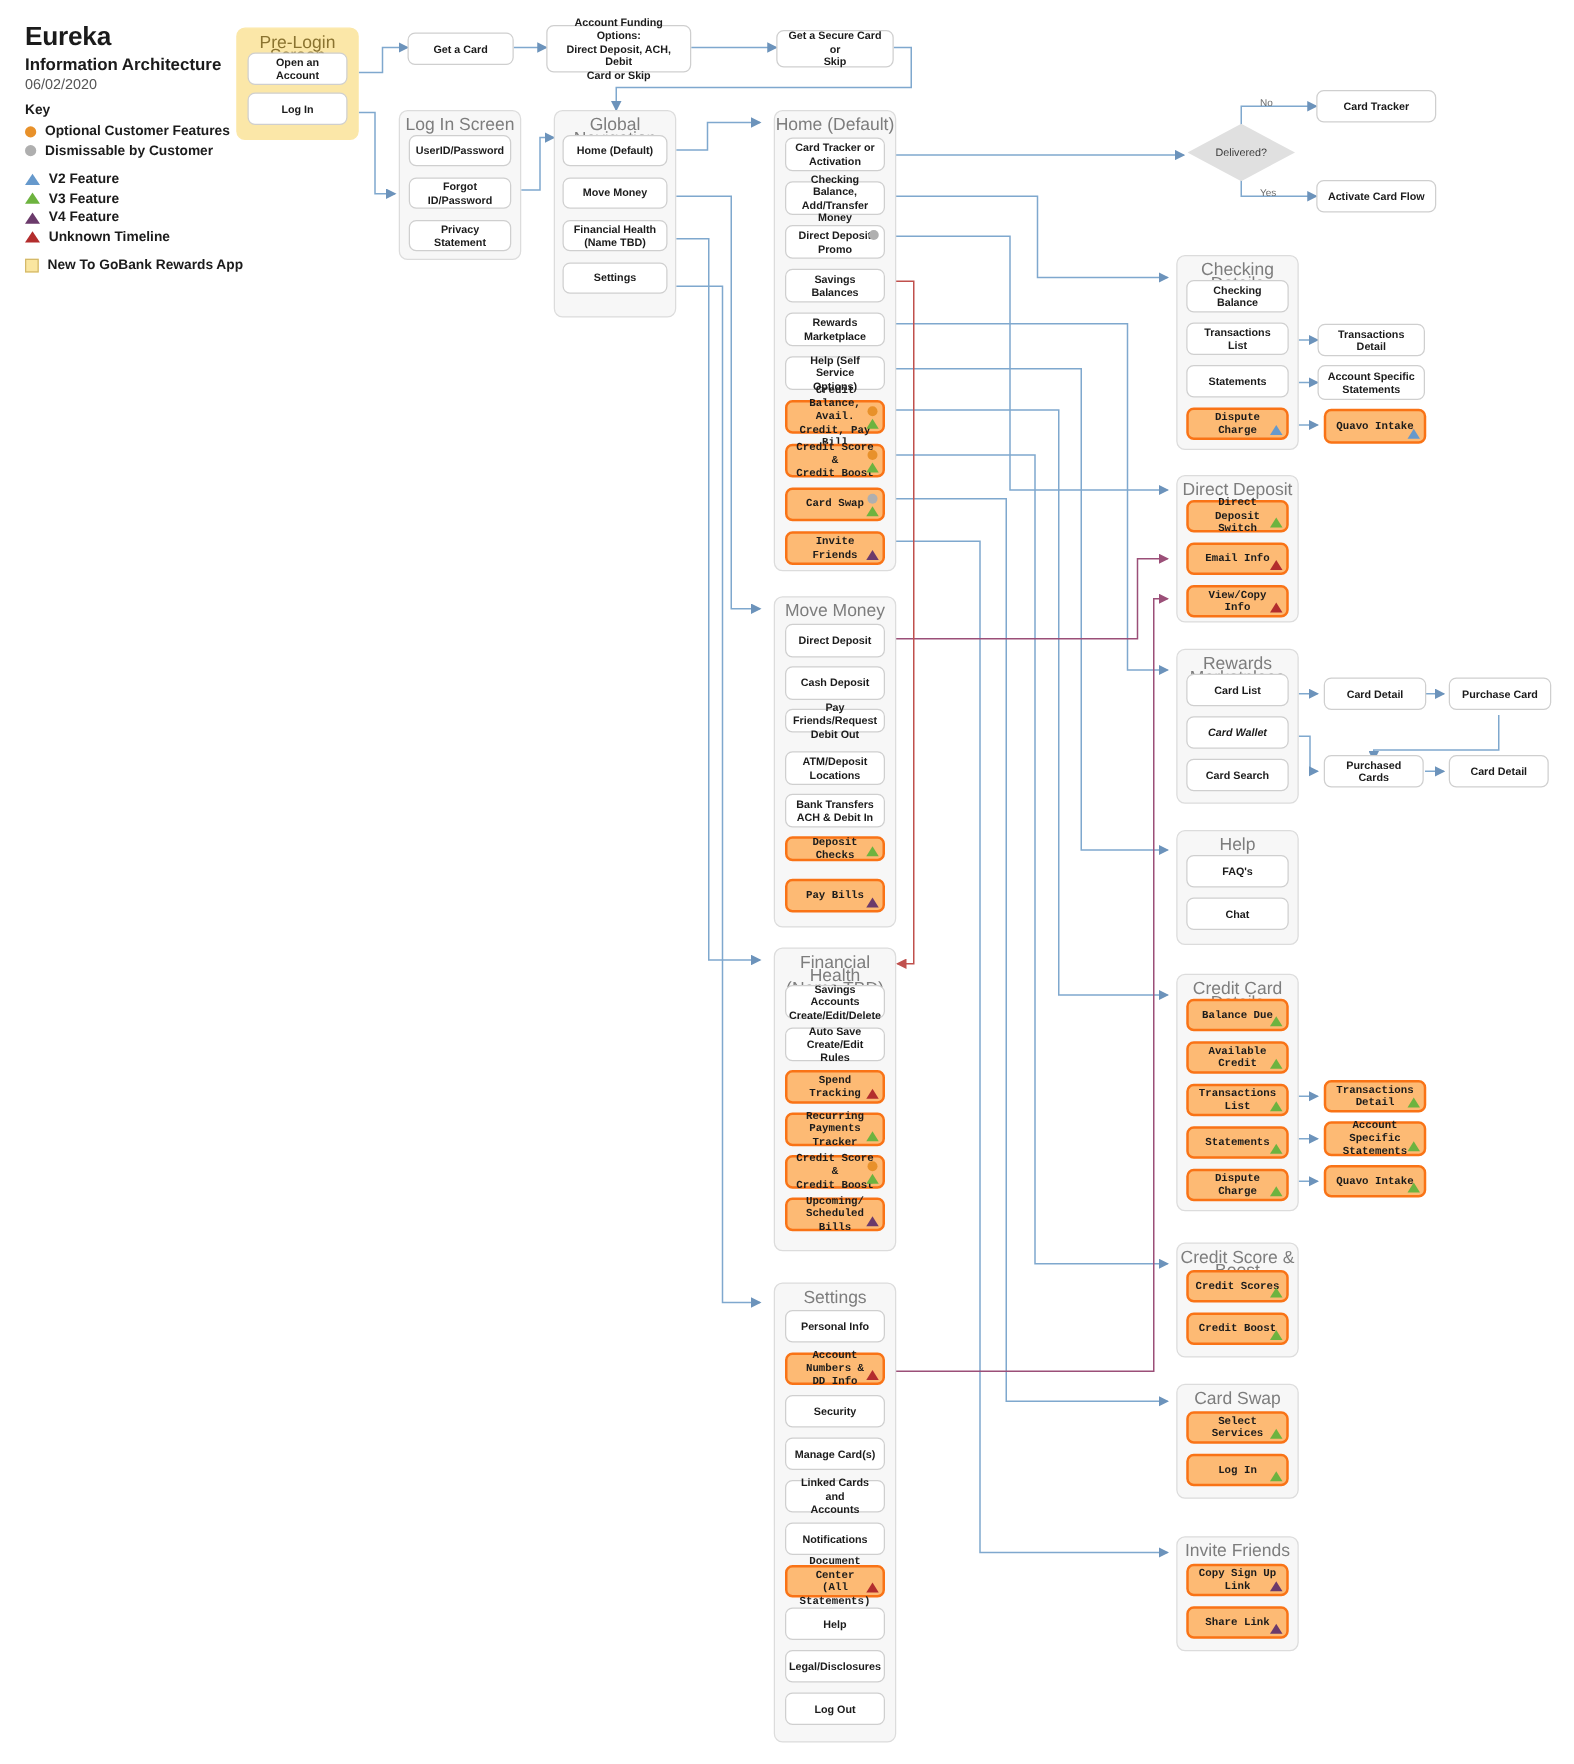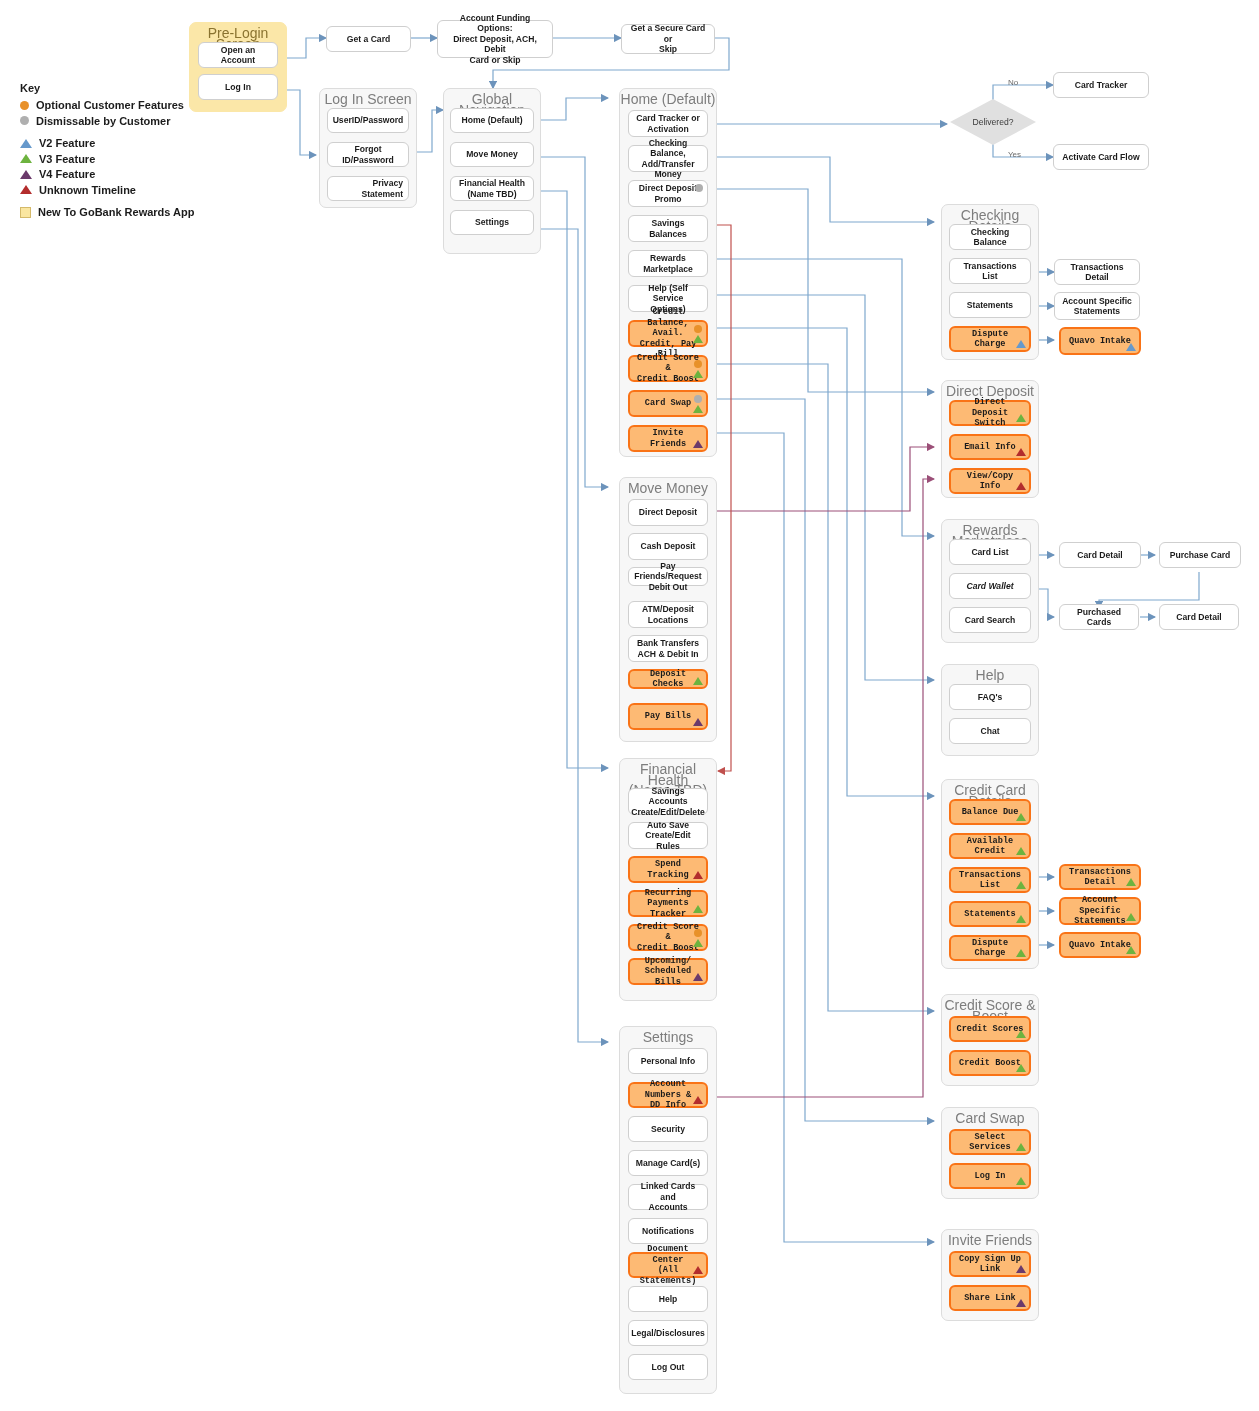--- a/index.html
+++ b/index.html
@@ -169,20 +169,25 @@
 
       <path d="M710,1097 L923,1097 L923,479 L934,479"></path>
     </g>
 
     <g fill="none" stroke="#C0504D" stroke-width="1.2" marker-end="url(#ar)">
 
       <path d="M710,225 L731,225 L731,771 L718,771"></path>
     </g>
   </svg>
 
+  <div class="title-block">
+    <div class="app-title">Eureka</div>
+    <div class="app-sub">Information Architecture</div>
+    <div class="app-date">06/02/2020</div>
+  </div>
 
   <div class="key-block">
     <div class="key-title">Key</div>
     <div class="key-row">
       <span class="dot" style="background:#E8912A"></span>
       <span class="key-label">Optional Customer Features</span>
     </div>
     <div class="key-row">
       <span class="dot" style="background:#AFAFAF"></span>
       <span class="key-label">Dismissable by Customer</span>
@@ -223,21 +228,21 @@
       </div>
       <div class="group" style="left: 319px; top: 88px; width: 98px; height: 120px;">
         <div class="group-title">Log In Screen</div>
       </div>
       <div class="node" style="left: 327px; top: 108px; width: 82px; height: 25px;">
         <span class="lbl">UserID/Password</span>
       </div>
       <div class="node" style="left: 327px; top: 142px; width: 82px; height: 25px;">
         <span class="lbl">Forgot ID/Password</span>
       </div>
-      <div class="node" style="left: 327px; top: 176px; width: 82px; height: 25px; text-align: right;">
+      <div class="node" style="left: 327px; top: 176px; width: 82px; height: 25px;">
         <span class="lbl">Privacy Statement</span>
       </div>
       <div class="group" style="left: 443px; top: 88px; width: 98px; height: 166px;">
         <div class="group-title">Global Navigation</div>
       </div>
       <div class="node" style="left: 450px; top: 108px; width: 84px; height: 25px;">
         <span class="lbl">Home (Default)</span>
       </div>
       <div class="node" style="left: 450px; top: 142px; width: 84px; height: 25px;">
         <span class="lbl">Move Money</span>

